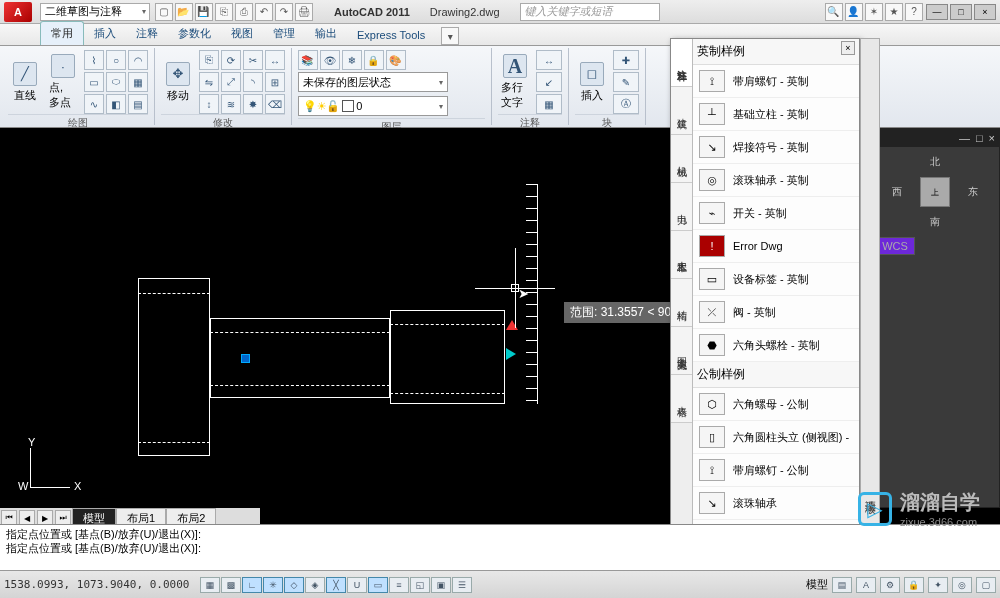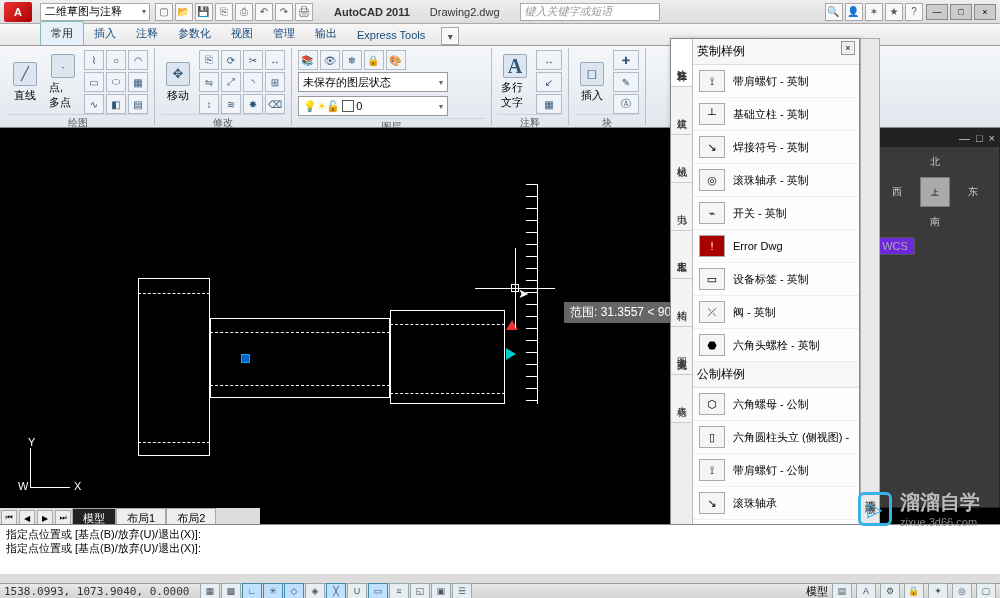--- a/index.html
+++ b/index.html
@@ -79,21 +79,21 @@
 .pal-title-strip{ position:absolute; right:120px; top:38px; width:20px; height:490px; background:#e8e8e8; border:1px solid #aaa; display:flex; flex-direction:column; align-items:center; justify-content:flex-end; padding:4px 0;}
 .pal-title-strip span{ writing-mode:vertical-rl; font-size:11px; letter-spacing:2px; color:#444;}
 
 
 .cmd-area{ position:absolute; left:0; right:0; bottom:24px; height:50px; background:#fff; border-top:1px solid #888; padding:2px 6px; font-family:SimSun,monospace; font-size:12px; overflow:hidden;}
 .cmd-line{ white-space:pre; line-height:14px;}
 .cmd-prompt{display:flex; align-items:center; gap:4px;}
 .cmd-prompt input{flex:1; border:none; outline:none; font-family:inherit; font-size:12px;}
 
 
-.statusbar{ position:absolute; left:0; right:0; bottom:0; height:15px; background:linear-gradient(#e8e8e8,#d4d4d4); border-top:1px solid #999; display:flex; align-items:center; padding:0 4px; gap:6px;}
+.statusbar{ position:absolute; left:0; right:0; bottom:0; height:28px; background:linear-gradient(#e8e8e8,#d4d4d4); border-top:1px solid #999; display:flex; align-items:center; padding:0 4px; gap:6px;}
 .status-coords{ font-family:monospace; font-size:11px; color:#333; min-width:190px;}
 .status-btns{ display:flex; gap:1px;}
 .sb{ width:20px; height:16px; border:1px solid #9aa; background:#e8edf2; display:flex; align-items:center; justify-content:center; font-size:9px; color:#456;}
 .sb.on{background:#bfe0ff; border-color:#48a;}
 .status-right{margin-left:auto; display:flex; align-items:center; gap:4px;}
 
 
 .wm{ position:absolute; right:20px; bottom:70px; color:#bbb; display:flex; align-items:center; gap:8px; z-index:5;}
 .wm-play{ width:34px; height:34px; border:3px solid #37b3e6; border-radius:6px; color:#37b3e6; font-size:20px; display:flex; align-items:center; justify-content:center;}
 .wm-txt{ font-size:20px; font-weight:bold;}

